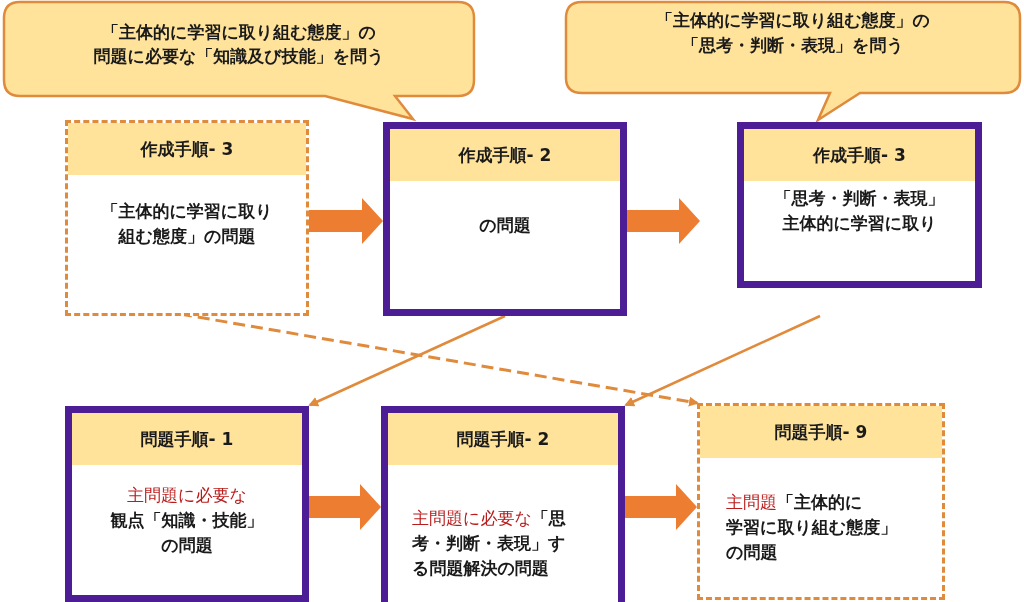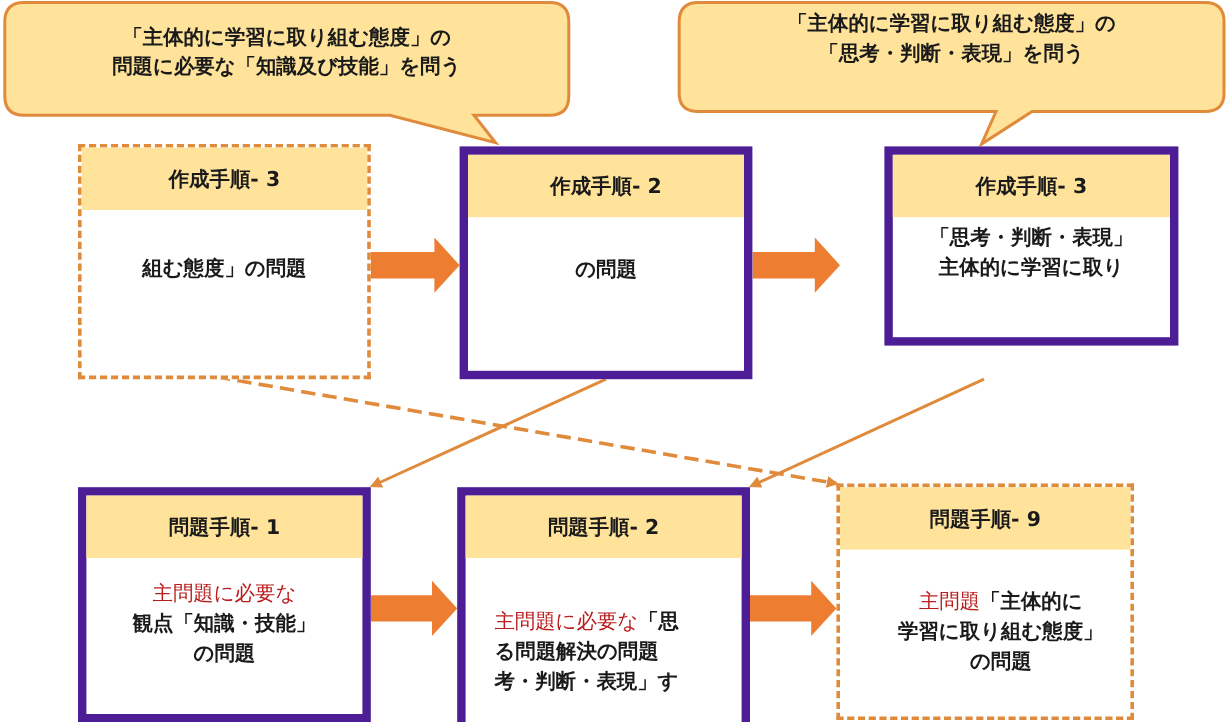--- a/index.html
+++ b/index.html
@@ -48,20 +48,21 @@
   <div>問題に必要な「知識及び技能」を問う</div>
 </div>
 <div class="callout-text" style="left:566px; top:8px; width:454px; line-height:25px;">
   <div>「主体的に学習に取り組む態度」の</div>
   <div>「思考・判断・表現」を問う</div>
 </div>
 
 <div class="box dashed" style="left:65px; top:120px; width:244px; height:196px;">
   <div class="hdr">作成手順- 3</div>
   <div class="body bold">
+    <div>「主体的に学習に取り</div>
     <div>組む態度」の問題</div>
   </div>
 </div>
 
 <div class="box solid" style="left:383px; top:122px; width:244px; height:194px;">
   <div class="hdr">作成手順- 2</div>
   <div class="body bold">
     <div>の問題</div>
   </div>
 </div>
@@ -80,25 +81,25 @@
     <div class="light">主問題に必要な</div>
     <div class="bold">観点「知識・技能」</div>
     <div class="bold">の問題</div>
   </div>
 </div>
 
 <div class="box solid" style="left:381px; top:406px; width:244px; height:236px;">
   <div class="hdr">問題手順- 2</div>
   <div class="body" style="align-items:flex-start; padding-left:24px; text-align:left; padding-bottom:14px;">
     <div><span class="light">主問題に必要な</span><span class="bold">「思</span></div>
+    <div class="bold">考・判断・表現」す</div>
     <div class="bold">る問題解決の問題</div>
-    <div class="bold">考・判断・表現」す</div>
   </div>
 </div>
 
 <div class="box dashed" style="left:697px; top:403px; width:248px; height:197px;">
   <div class="hdr">問題手順- 9</div>
-  <div class="body" style="align-items:center; padding-left:26px; text-align:left; padding-bottom:34px;margin-top:33px;">
+  <div class="body" style="align-items:flex-start; padding-left:26px; text-align:left; padding-bottom:34px;margin-top:33px;">
     <div><span class="light">主問題</span><span class="bold">「主体的に</span></div>
     <div class="bold">学習に取り組む態度」</div>
     <div class="bold">の問題</div>
   </div>
 </div>
 
 </body></html>

